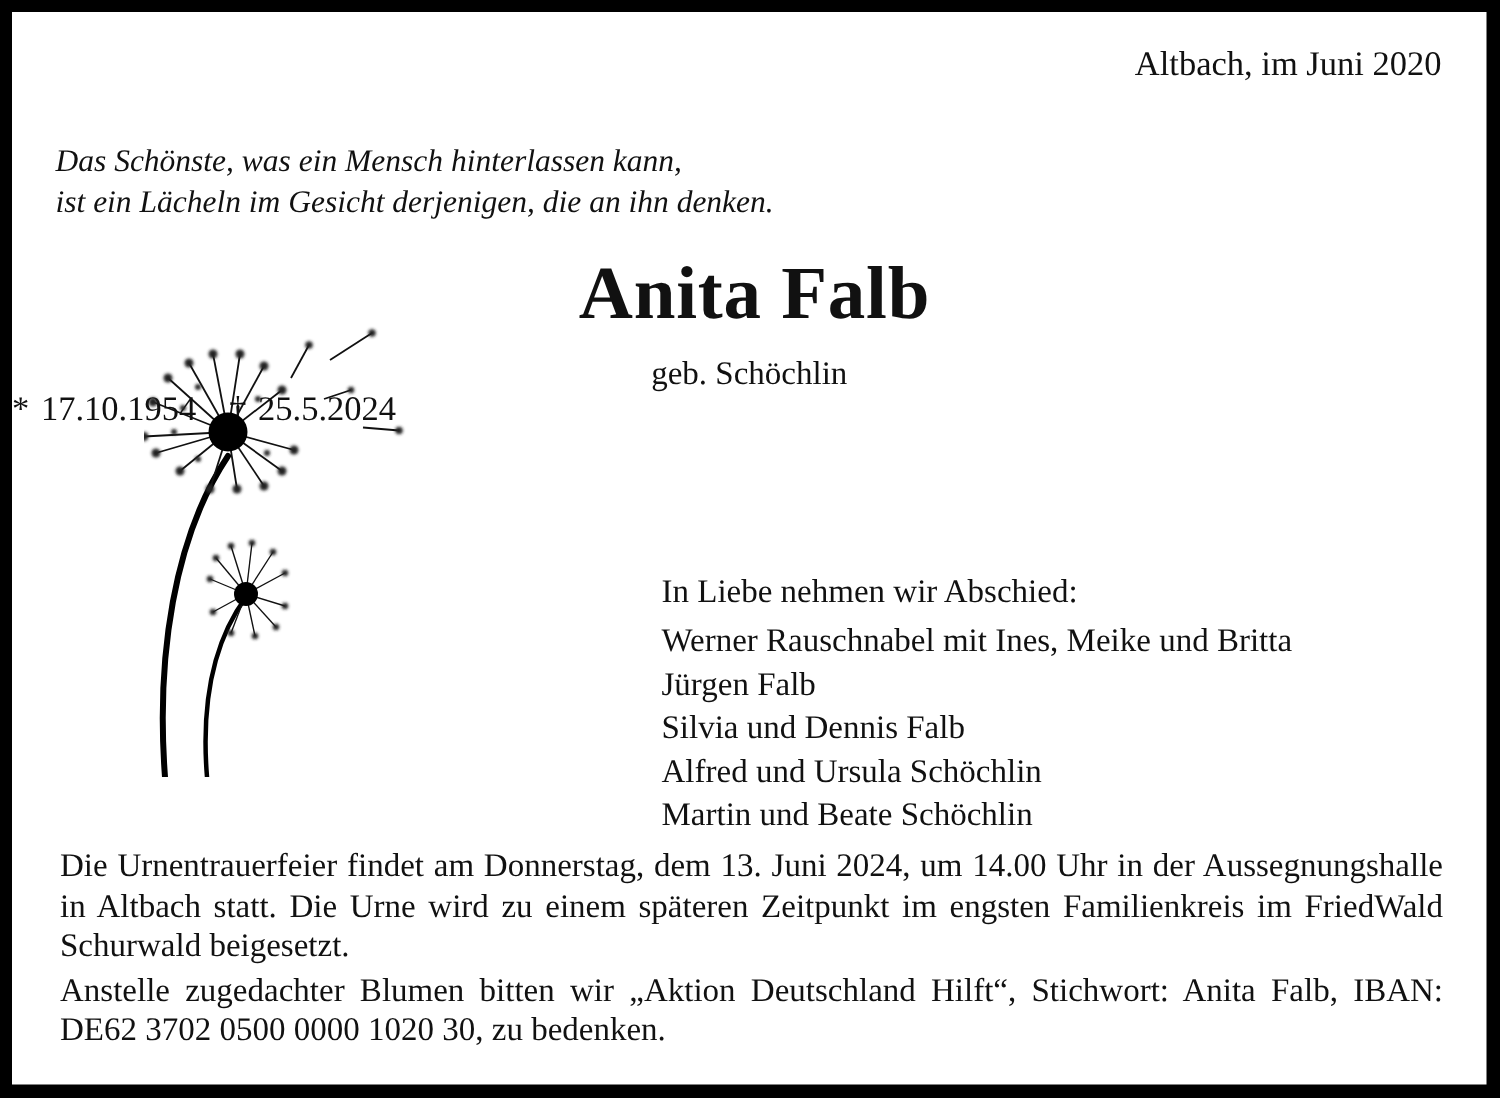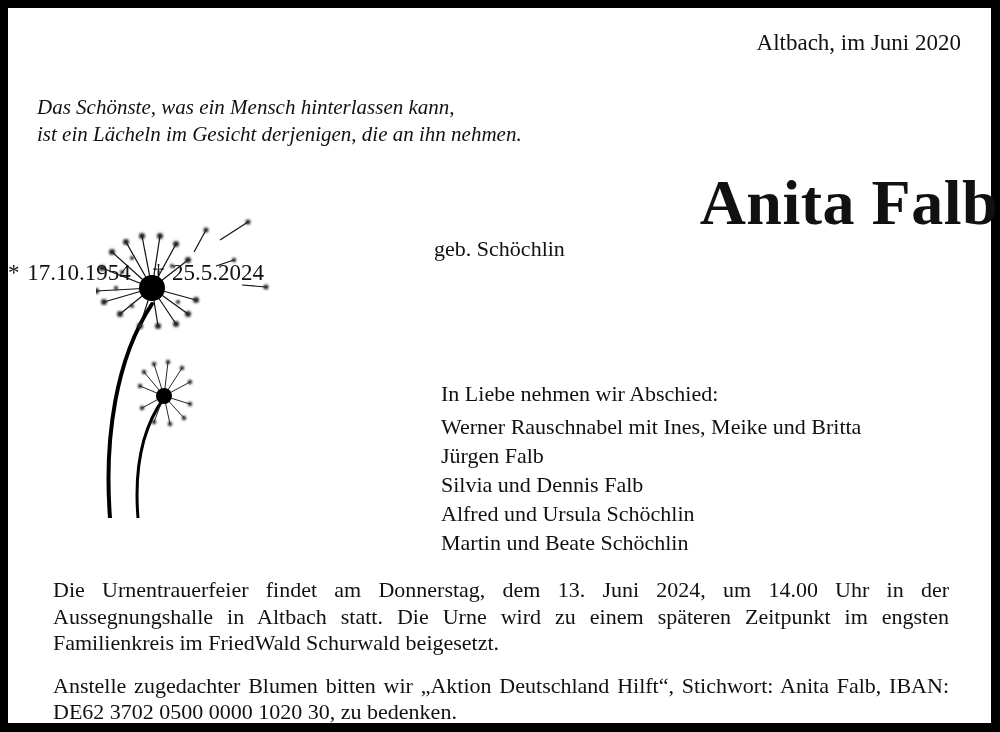--- a/index.html
+++ b/index.html
@@ -9,41 +9,41 @@
     font-family: "Liberation Serif", "DejaVu Serif", serif;
     color: #111;
   }
   .page {
     position: absolute; left: 8px; top: 8px; width: 983px; height: 715px;
     background: #fff;
   }
   .abs { position: absolute; white-space: nowrap; }
   .place-date { right: 30px; top: 22px; font-size: 23px; }
   .quote { left: 29px; top: 54px; font-size: 21px; font-style: italic; line-height: 27px; margin-top: 32px; }
-  .name { left: 0; width: 990px; text-align: right; top: 158px; font-size: 64px; font-weight: bold; letter-spacing: 0.5px; }
+  .name { left: 0; width: 990px; text-align: center; top: 158px; font-size: 50px; font-weight: bold; letter-spacing: 0.5px; }
   .nee { left: 0; width: 983px; text-align: center; top: 228px; font-size: 22px; transform: translateX(0px); }
   .dates { left: 0; width: 908px; text-align: left; top: 252px; font-size: 23px; word-spacing: 2px; }
   .dates .gap { display: inline-block; width: 22px; }
   .illustration { position: absolute; left: 88px; top: 200px; width: 190px; height: 310px; }
   .mourners { left: 433px; top: 330px; font-size: 22px; line-height: 29px; }
   .mourners .intro { margin-bottom: 4px; margin-top: 41px; }
   .bottom { left: 29px; top: 553px; width: 928px; font-size: 22px; line-height: 26.5px; white-space: normal; text-align: justify; }
-  .bottom p { margin: 16px; }
+  .bottom p { margin: 3px; }
   .bottom .last { text-align-last: left; }
 </style>
 </head>
 <body>
 
 <div class="page">
 
   <div class="abs place-date">Altbach, im Juni 2020</div>
 
   <div class="abs quote">
     <div>Das Schönste, was ein Mensch hinterlassen kann,</div>
-    <div>ist ein Lächeln im Gesicht derjenigen, die an ihn nehmen.</div>
+    <div>ist ein Lächeln im Gesicht derjenigen, die an ihn denken.</div>
   </div>
 
   <div class="abs name">Anita Falb</div>
   <div class="abs nee">geb. Schöchlin</div>
   <div class="abs dates">
     <span>* 17.10.1954</span><span class="gap"></span><span>† 25.5.2024</span>
   </div>
 
   <svg class="illustration" viewBox="0 0 190 310" xmlns="http://www.w3.org/2000/svg">
     <defs>

